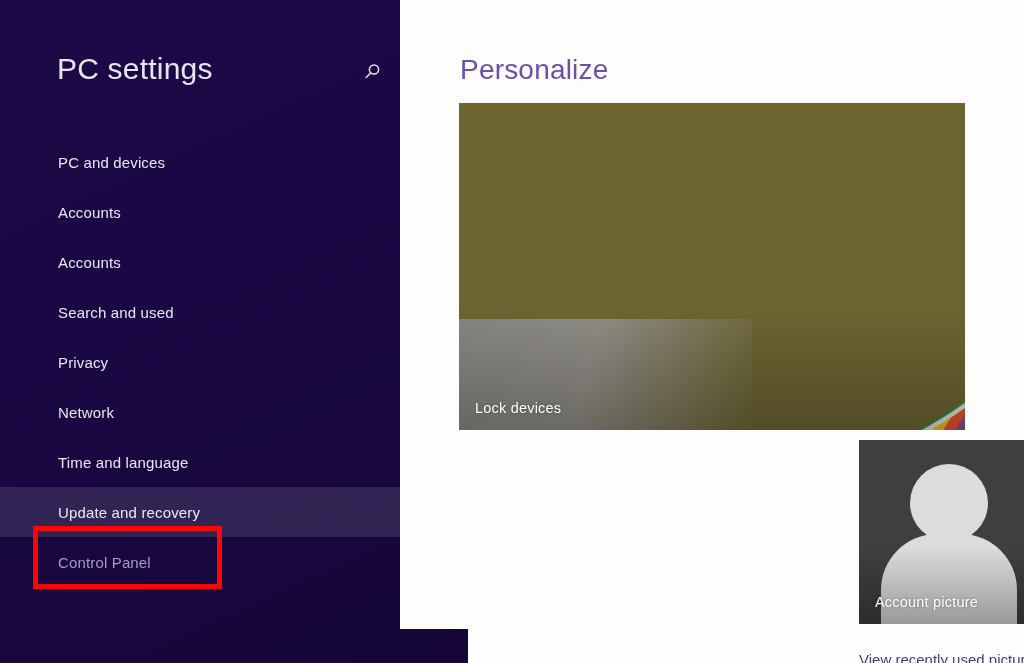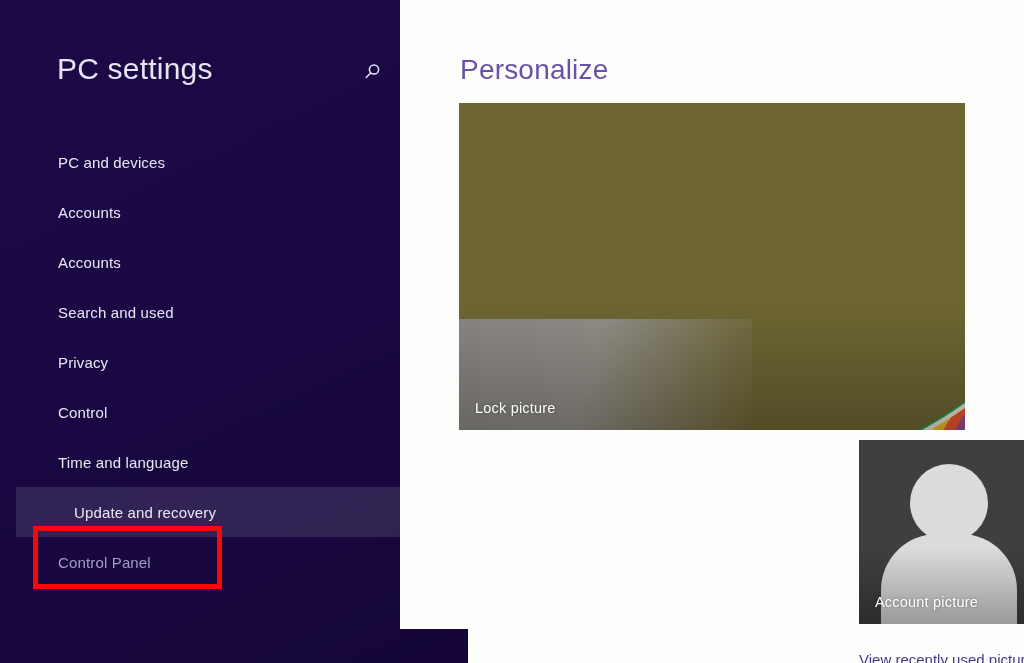--- a/index.html
+++ b/index.html
@@ -40,21 +40,20 @@
     padding-left:58px;
     cursor:pointer;
   }
   .nav-item .nav-label {
     font-size:15px; font-weight:400;
     color:#eae7f3; letter-spacing:0.15px;
     white-space:nowrap;
   }
   .nav-item.selected {
     background:rgba(255,255,255,0.115);
-    margin-left:16px;
   }
   .nav-item.muted .nav-label { color:#a49cc4; }
 
   
   #annotation-box {
     position:absolute;
     left:33px; top:526px;
     width:189px; height:63px;
     border:5px solid #fb0505;
     pointer-events:none;
@@ -195,21 +194,21 @@
       <div class="nav-item">
         <span class="nav-label">Accounts</span>
       </div>
       <div class="nav-item">
         <span class="nav-label">Search and used</span>
       </div>
       <div class="nav-item">
         <span class="nav-label">Privacy</span>
       </div>
       <div class="nav-item">
-        <span class="nav-label">Control</span>
+        <span class="nav-label">Network</span>
       </div>
       <div class="nav-item">
         <span class="nav-label">Time and language</span>
       </div>
       <div class="nav-item selected">
         <span class="nav-label">Update and recovery</span>
       </div>
       <div class="nav-item muted">
         <span class="nav-label">Control Panel</span>
       </div>
@@ -220,21 +219,21 @@
 
   <div id="main">
 
     <div id="page-title">Personalize</div>
 
     <div class="tile" id="tile-lock">
       <div class="pencils"></div>
       <div class="arc-mask"></div>
       <div class="bottom-silver"></div>
       <div class="shade"></div>
-      <span class="tile-label">Lock picture</span>
+      <span class="tile-label">Lock devices</span>
     </div>
 
     <div class="tile" id="tile-account">
       <div class="person-head"></div>
       <div class="person-body"></div>
       <div class="shade"></div>
       <span class="tile-label">Account picture</span>
     </div>
 
     <div id="bottom-cut">View recently used pictures</div>

